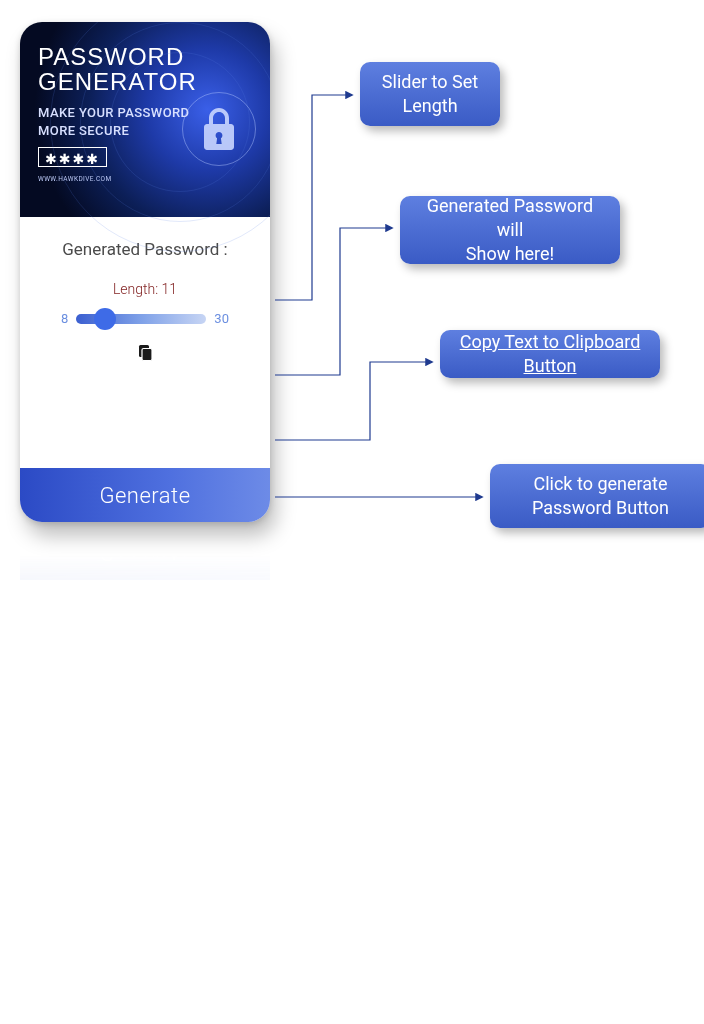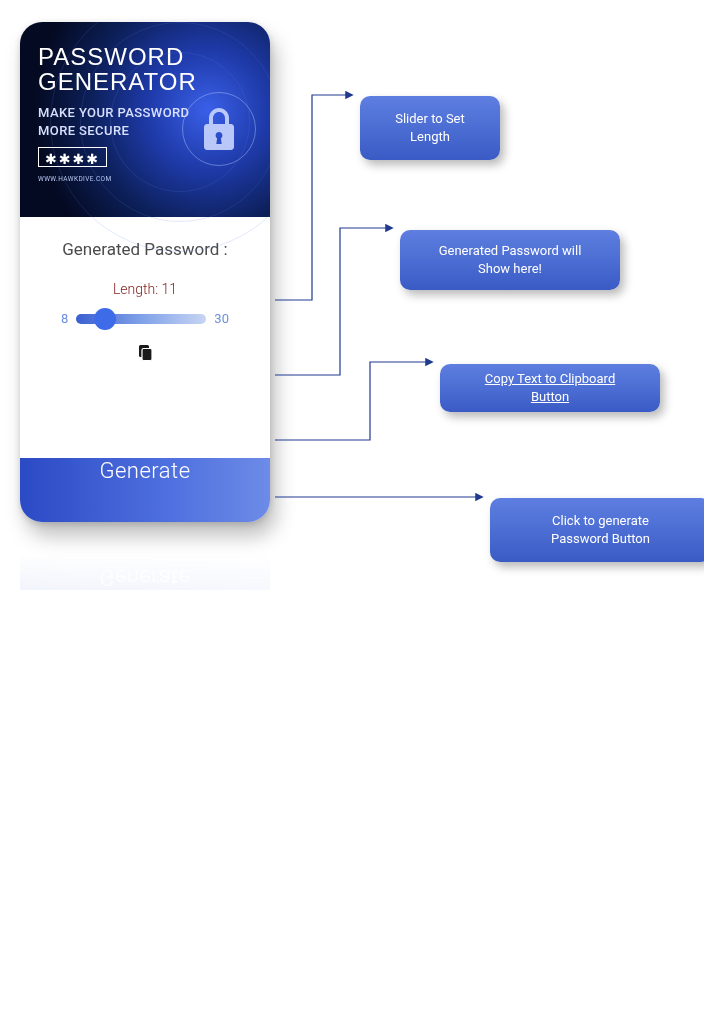--- a/index.html
+++ b/index.html
@@ -150,28 +150,28 @@
       letter-spacing: 0.5px;
     }
     .copy-row { margin-top: 18px; display:flex; justify-content:center; }
     .copy-icon { width: 18px; height: 18px; }
 
     .generate-bar {
       position: absolute;
       left: 0;
       right: 0;
       bottom: 0;
-      height: 64px;
+      height: 54px;
       background: linear-gradient(90deg, #2b4ac5 0%, #4f70df 60%, #6d8be7 100%);
       color: #fff;
       font-size: 22px;
       font-weight: 300;
       letter-spacing: 0.5px;
       display: flex;
-      align-items: flex-start;
+      align-items: center;
       justify-content: center;
       margin-top: 45px;
     }
 
     .reflection {
       position: absolute;
       left: 20px;
       top: 526px;
       width: 250px;
       height: 140px;
@@ -191,34 +191,33 @@
       bottom: 0;
       background:#fff;
     }
 
     .callout {
       position: absolute;
       width: 180px;
       border-radius: 10px;
       background: linear-gradient(180deg, #5e7fe0 0%, #3a5bc5 100%);
       color: #fff;
-      font-size: 13px;
+      font-size: 18px;
       text-align: center;
       display: flex;
       align-items: center;
       justify-content: center;
       line-height: 1.35;
       padding: 0 16px;
       box-shadow: 4px 5px 10px rgba(0,0,0,0.28);
       white-space: pre-line;
-      margin-top: 34px;
     }
 
     .callout-1 { left: 360px; top: 62px;  width: 140px; height: 64px; }
-    .callout-2 { left: 400px; top: 196px; width: 220px; height: 60px; }
+    .callout-2 { left: 400px; top: 196px; width: 220px; height: 68px; }
     .callout-3 { left: 440px; top: 330px; width: 220px; height: 48px; text-decoration: underline; }
     .callout-4 { left: 490px; top: 464px; width: 221px; height: 64px; }
 
     svg.connector { position: absolute; overflow: visible; }
     .conn-path { fill: none; stroke: #1f3a8f; stroke-width: 1.2; }
     .arrowhead { fill: #1f3a8f; }
   </style>
 </head>
 <body>
 

